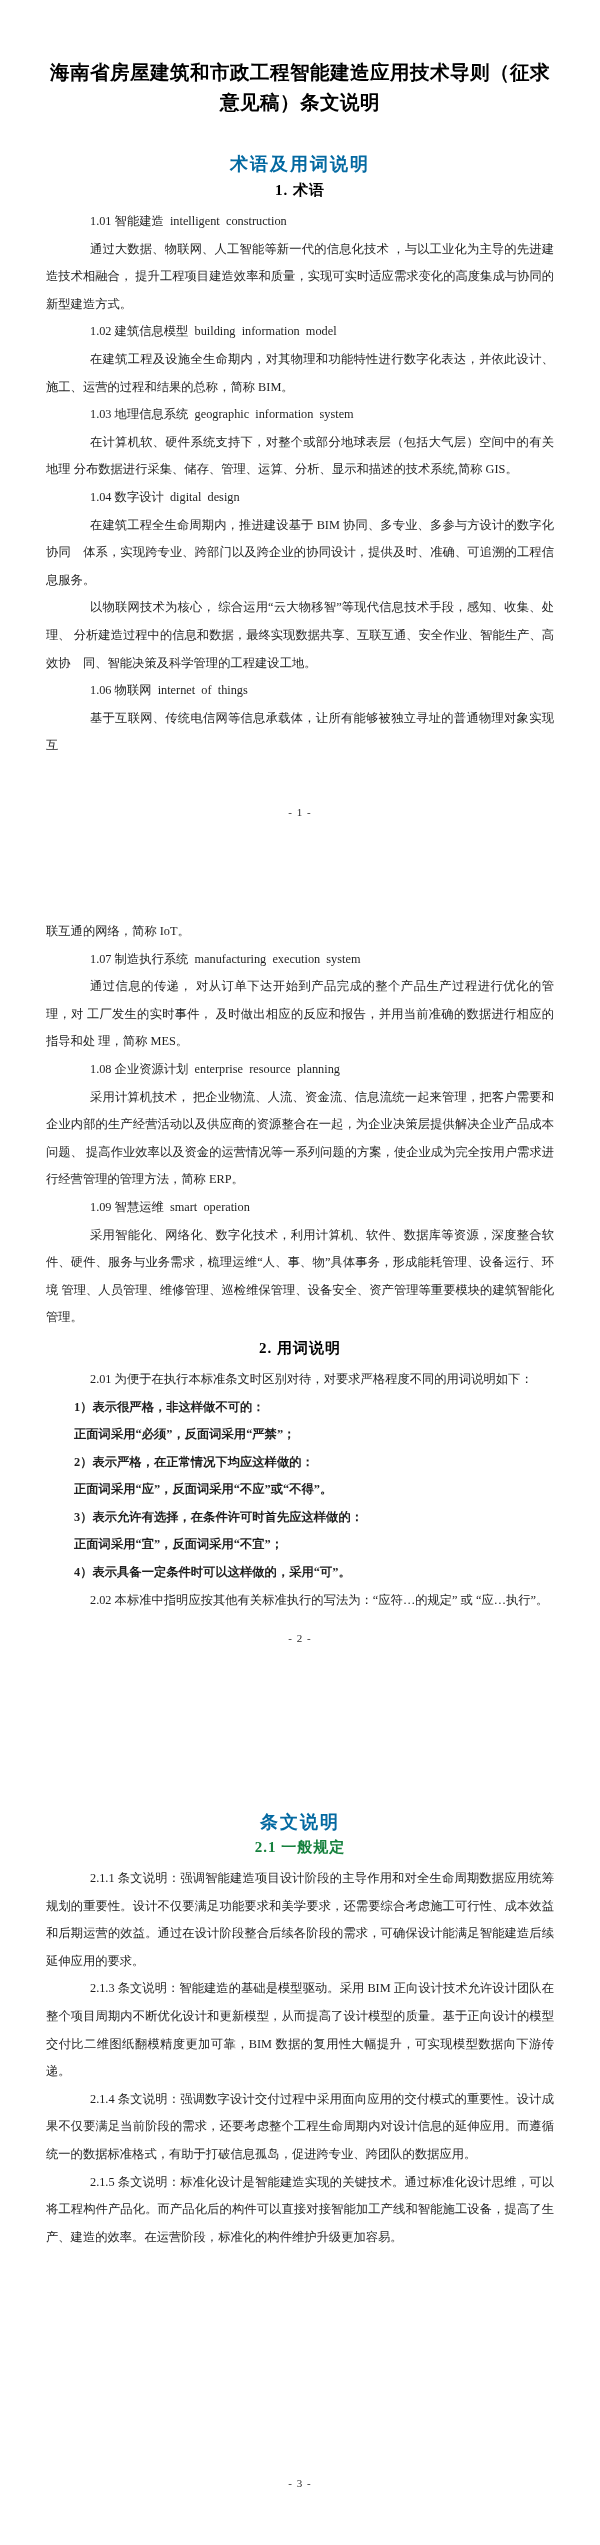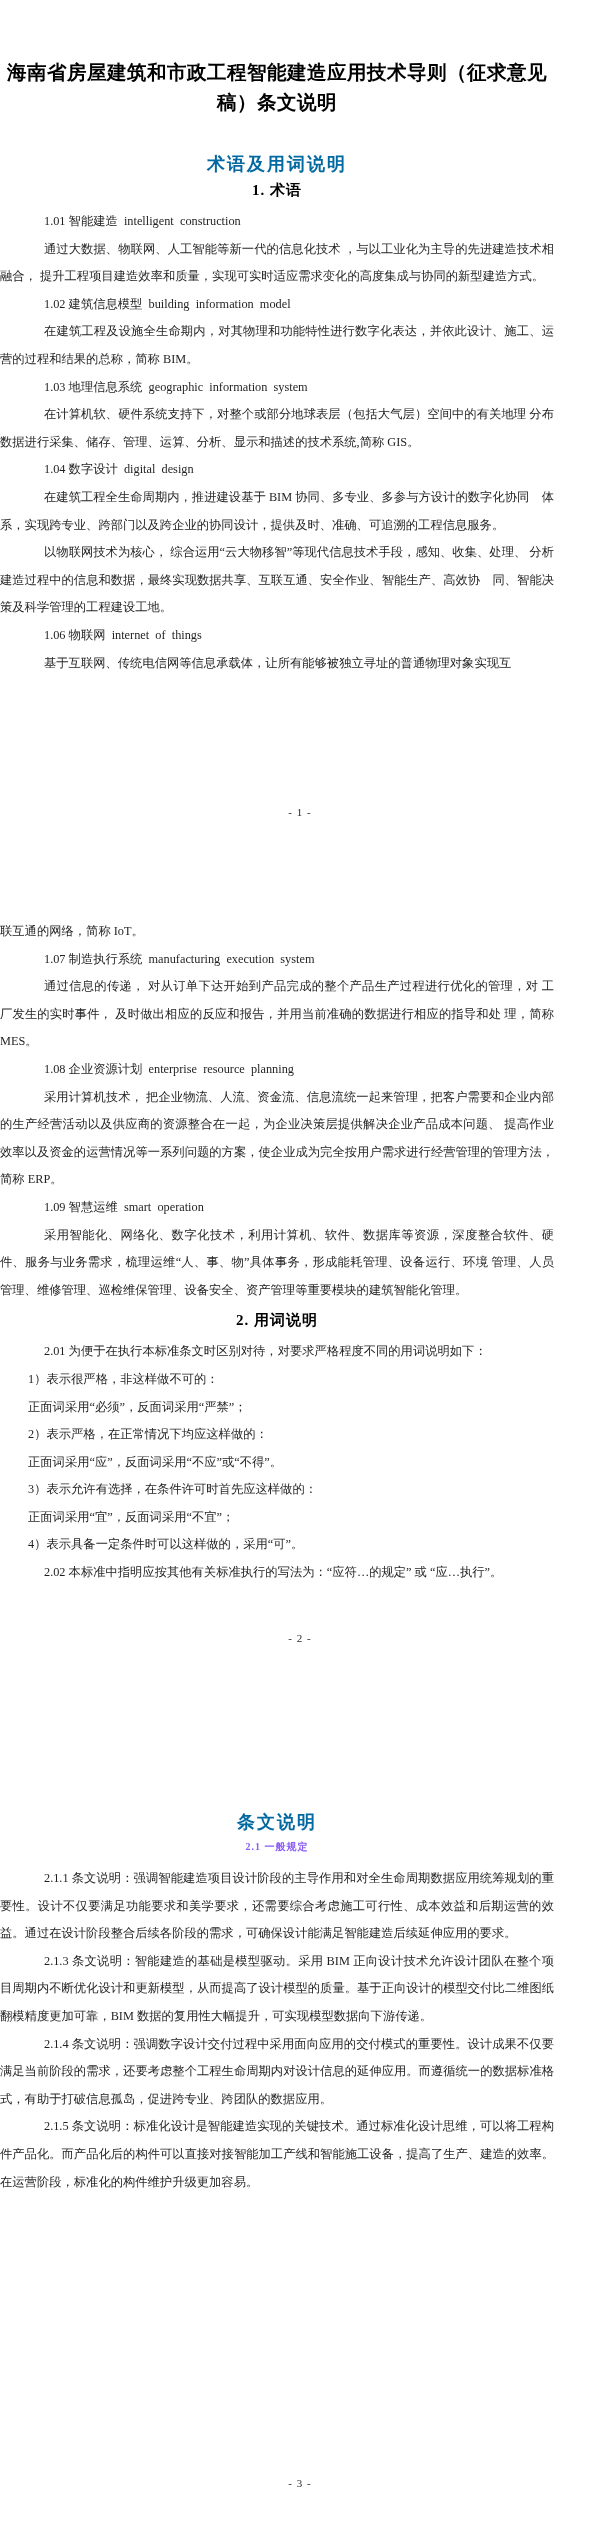--- a/index.html
+++ b/index.html
@@ -7,20 +7,21 @@
     width:600px;
     font-family:"Liberation Serif","DejaVu Serif",serif;
     color:#1f1f1f;
     -webkit-font-smoothing:antialiased;
   }
   .doc{width:600px;background:#ffffff;}
   .page{
     position:relative;
     width:600px;
     box-sizing:border-box;
+    padding-left:46px;
     padding-right:46px;
     overflow:hidden;
     background:#ffffff;
   }
   .page-1{height:848px;padding-top:58px;}
   .page-2{height:848px;padding-top:70px;}
   .page-3{height:849px;padding-top:112px;}
 
   .block{margin:0;}
   .doc-title{
@@ -29,34 +30,34 @@
   }
   .section-title{
     font-size:18px;line-height:20px;font-weight:700;color:#0369a1;
     text-align:center;margin:4px 0 0 0;letter-spacing:2px;
   }
   .chapter{
     font-size:15px;line-height:27px;font-weight:700;color:#000;
     text-align:center;margin:3px 0 4px 0;letter-spacing:1px;
   }
   .sub-chapter{
-    font-size:10px;line-height:28px;font-weight:700;color:#8b5cf6;
+    font-size:15px;line-height:28px;font-weight:700;color:#15803d;
     text-align:center;margin:1px 0 4px 0;letter-spacing:1px;
   }
   .term,.para,.para-cont,.clause{
     font-size:12.3px;
     line-height:27.6px;
     text-align:justify;
     white-space:pre-wrap;
     word-break:break-all;
   }
   .term{text-indent:44px;}
   .para{text-indent:44px;}
   .para-cont{text-indent:0;}
-  .clause{text-indent:28px;}
+  .clause{text-indent:28px;font-weight:bold;}
 
   .page-number{
     position:absolute;left:0;right:0;text-align:center;
     font-size:11px;color:#2a2a2a;letter-spacing:1px;
   }
   .page-1 .page-number{bottom:30px;}
   .page-2 .page-number{bottom:52px;}
   .page-3 .page-number{bottom:56px;}
 </style>
 </head>

